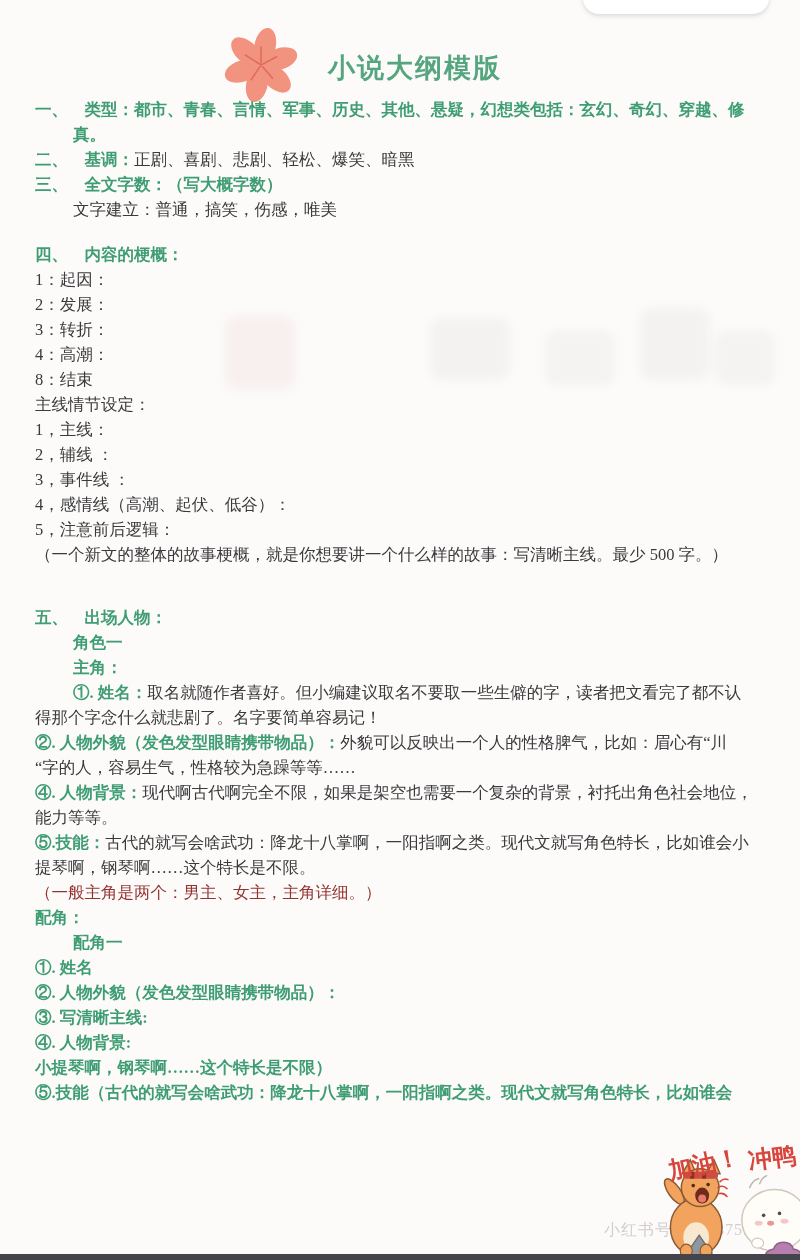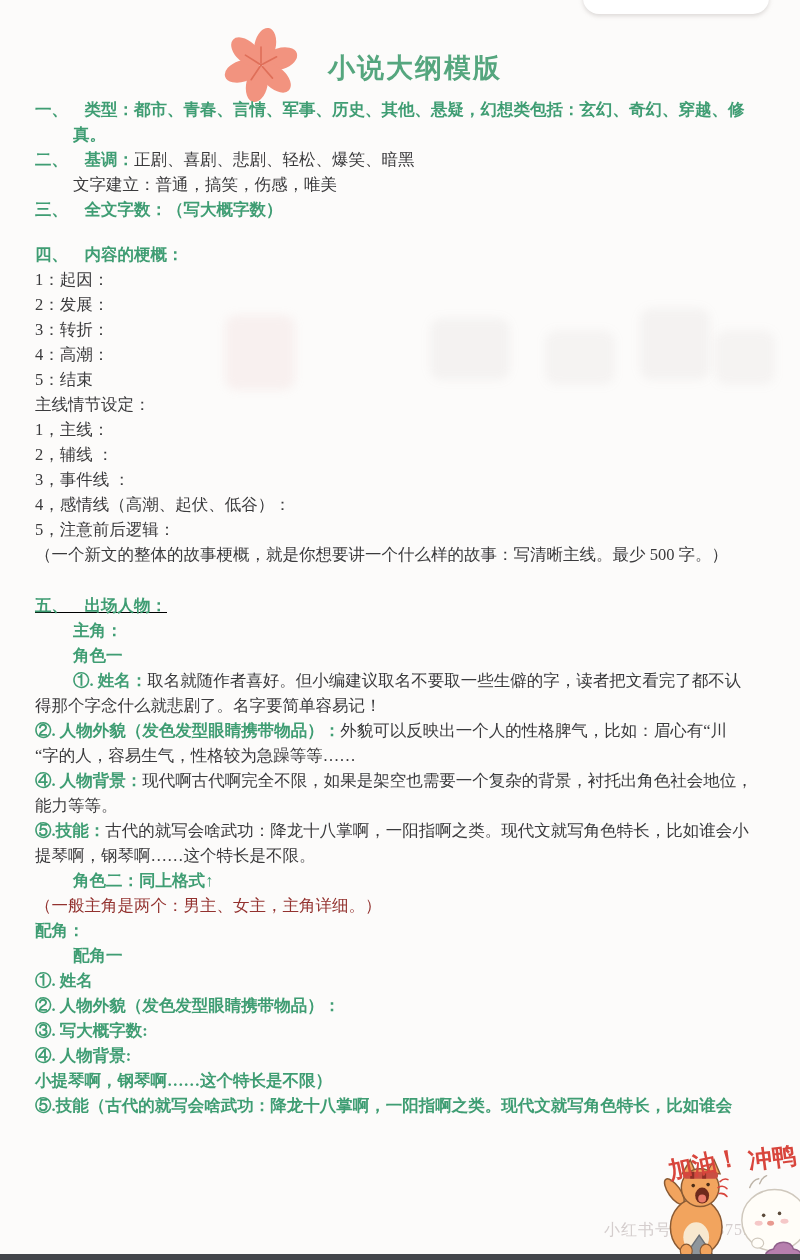--- a/index.html
+++ b/index.html
@@ -87,53 +87,52 @@
         <line x1="50" y1="50" x2="31" y2="38"></line>
       </g>
     </svg>
     <div class="page-title">小说大纲模版</div>
   </div>
 
   <div class="doc-body">
       <div class="line ind-0"><span class="seg-green">一、　类型：都市、青春、言情、军事、历史、其他、悬疑，幻想类包括：玄幻、奇幻、穿越、修</span></div>
       <div class="line ind-1"><span class="seg-green">真。</span></div>
       <div class="line ind-0"><span class="seg-green">二、　基调：</span><span class="seg-dark">正剧、喜剧、悲剧、轻松、爆笑、暗黑</span></div>
+      <div class="line ind-0"><span class="seg-green">三、　全文字数：（写大概字数）</span></div>
       <div class="line ind-1"><span class="seg-dark">文字建立：普通，搞笑，伤感，唯美</span></div>
-      <div class="line ind-0"><span class="seg-green">三、　全文字数：（写大概字数）</span></div>
       <div class="line ind-0" style="margin-top: 20px;"><span class="seg-green">四、　内容的梗概：</span></div>
       <div class="line ind-0"><span class="seg-dark">1：起因：</span></div>
       <div class="line ind-0"><span class="seg-dark">2：发展：</span></div>
       <div class="line ind-0"><span class="seg-dark">3：转折：</span></div>
       <div class="line ind-0"><span class="seg-dark">4：高潮：</span></div>
-      <div class="line ind-0"><span class="seg-dark">5：结束</span></div>
+      <div class="line ind-0"><span class="seg-dark">8：结束</span></div>
       <div class="line ind-0"><span class="seg-dark">主线情节设定：</span></div>
       <div class="line ind-0"><span class="seg-dark">1，主线：</span></div>
       <div class="line ind-0"><span class="seg-dark">2，辅线 ：</span></div>
       <div class="line ind-0"><span class="seg-dark">3，事件线 ：</span></div>
       <div class="line ind-0"><span class="seg-dark">4，感情线（高潮、起伏、低谷）：</span></div>
       <div class="line ind-0"><span class="seg-dark">5，注意前后逻辑：</span></div>
       <div class="line ind-0"><span class="seg-dark">（一个新文的整体的故事梗概，就是你想要讲一个什么样的故事：写清晰主线。最少 500 字。）</span></div>
-      <div class="line ind-0" style="margin-top: 26px; text-decoration: underline;"><span class="seg-green">五、　出场人物：</span></div>
+      <div class="line ind-0" style="margin-top: 38px;"><span class="seg-green">五、　出场人物：</span></div>
+      <div class="line ind-1"><span class="seg-green">角色一</span></div>
       <div class="line ind-1"><span class="seg-green">主角：</span></div>
-      <div class="line ind-1"><span class="seg-green">角色一</span></div>
       <div class="line ind-1"><span class="seg-green">①. 姓名：</span><span class="seg-dark">取名就随作者喜好。但小编建议取名不要取一些生僻的字，读者把文看完了都不认</span></div>
       <div class="line ind-0"><span class="seg-dark">得那个字念什么就悲剧了。名字要简单容易记！</span></div>
       <div class="line ind-0"><span class="seg-green">②. 人物外貌（发色发型眼睛携带物品）：</span><span class="seg-dark">外貌可以反映出一个人的性格脾气，比如：眉心有“川</span></div>
       <div class="line ind-0"><span class="seg-dark">“字的人，容易生气，性格较为急躁等等……</span></div>
       <div class="line ind-0"><span class="seg-green">④. 人物背景：</span><span class="seg-dark">现代啊古代啊完全不限，如果是架空也需要一个复杂的背景，衬托出角色社会地位，</span></div>
       <div class="line ind-0"><span class="seg-dark">能力等等。</span></div>
       <div class="line ind-0"><span class="seg-green">⑤.技能：</span><span class="seg-dark">古代的就写会啥武功：降龙十八掌啊，一阳指啊之类。现代文就写角色特长，比如谁会小</span></div>
       <div class="line ind-0"><span class="seg-dark">提琴啊，钢琴啊……这个特长是不限。</span></div>
-      <div class="line ind-1"><span class="seg-green">角色二：同上格式↑</span></div>
       <div class="line ind-0"><span class="seg-red">（一般主角是两个：男主、女主，主角详细。）</span></div>
       <div class="line ind-0"><span class="seg-green">配角：</span></div>
       <div class="line ind-1"><span class="seg-green">配角一</span></div>
       <div class="line ind-0"><span class="seg-green">①. 姓名</span></div>
       <div class="line ind-0"><span class="seg-green">②. 人物外貌（发色发型眼睛携带物品）：</span></div>
-      <div class="line ind-0"><span class="seg-green">③. 写大概字数:</span></div>
+      <div class="line ind-0"><span class="seg-green">③. 写清晰主线:</span></div>
       <div class="line ind-0"><span class="seg-green">④. 人物背景:</span></div>
       <div class="line ind-0"><span class="seg-green">小提琴啊，钢琴啊……这个特长是不限）</span></div>
       <div class="line ind-0"><span class="seg-green">⑤.技能（古代的就写会啥武功：降龙十八掌啊，一阳指啊之类。现代文就写角色特长，比如谁会</span></div>
     </div>
 
   <div class="xhs-watermark">小红书号：40737555</div>
 
   <svg class="mascots" viewBox="0 0 160 125">
 
     <g>

